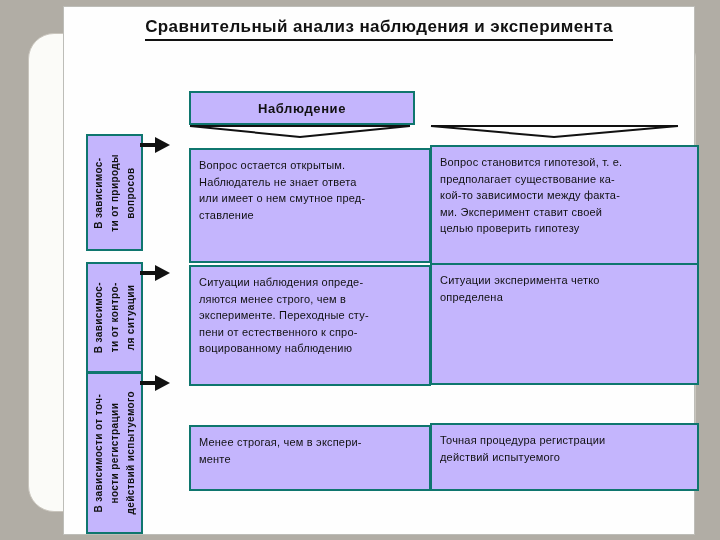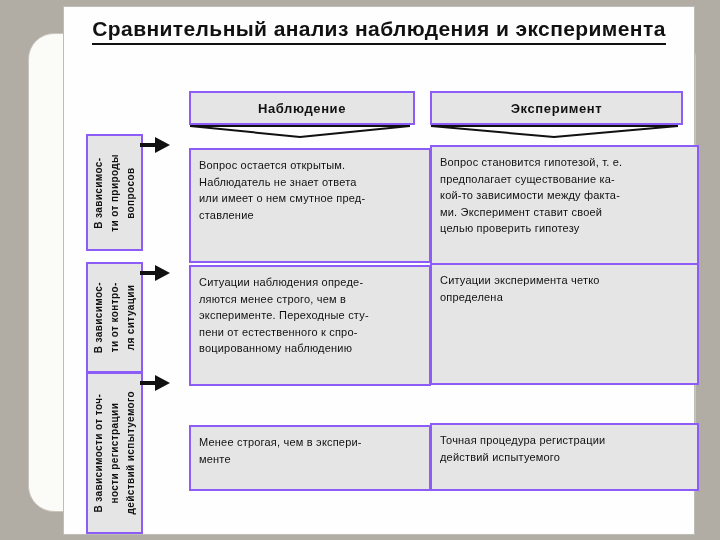--- a/index.html
+++ b/index.html
@@ -11,24 +11,24 @@
   .slide-panel{
     position:absolute;left:28px;top:33px;width:666px;height:477px;
     background:#fbfbf8;border:1px solid #c9c5bd;border-radius:26px;
   }
   .diagram{
     position:absolute;left:63px;top:6px;width:630px;height:527px;
     background:#fefefe;border:1px solid #bdbdb8;
   }
   .title{position:absolute;left:0;right:0;top:10px;text-align:center}
   .title span{
-    display:inline-block;font-weight:bold;font-size:21px;letter-spacing:.4px;
+    display:inline-block;font-weight:bold;font-size:17px;letter-spacing:.4px;
     border-bottom:2.5px solid #111;padding-bottom:2px;
   }
-  .box{position:absolute;border:2px solid #8b5cf6;background:#e5e5e5}
+  .box{position:absolute;border:2px solid #0f766e;background:#c4b5fd}
   .hdr{
     display:flex;align-items:center;justify-content:center;
     font-weight:bold;font-size:13px;letter-spacing:.6px;
   }
   .hdr-obs{left:125px;top:84px;width:222px;height:30px}
   .hdr-exp{left:366px;top:84px;width:249px;height:30px}
   .vdec{position:absolute}
   .vdec-obs{left:125px;top:117px}
   .vdec-exp{left:366px;top:117px}
   .vdec polyline{fill:none;stroke:#111;stroke-width:2}
@@ -66,21 +66,20 @@
 
 <div class="slide-panel"></div>
 
 <div class="diagram">
 
   <div class="title">
     <span>Сравнительный анализ наблюдения и эксперимента</span>
   </div>
 
   <div class="box hdr hdr-obs">Наблюдение</div>
-  <div class="box hdr hdr-exp">Эксперимент</div>
 
   <svg class="vdec vdec-obs" width="222" height="15" viewBox="0 0 222 15">
     <polyline points="1,2 221,2"></polyline>
     <polyline points="1,2 111,13 221,2"></polyline>
   </svg>
   <svg class="vdec vdec-exp" width="249" height="15" viewBox="0 0 249 15">
     <polyline points="1,2 248,2"></polyline>
     <polyline points="1,2 124,13 248,2"></polyline>
   </svg>
 

